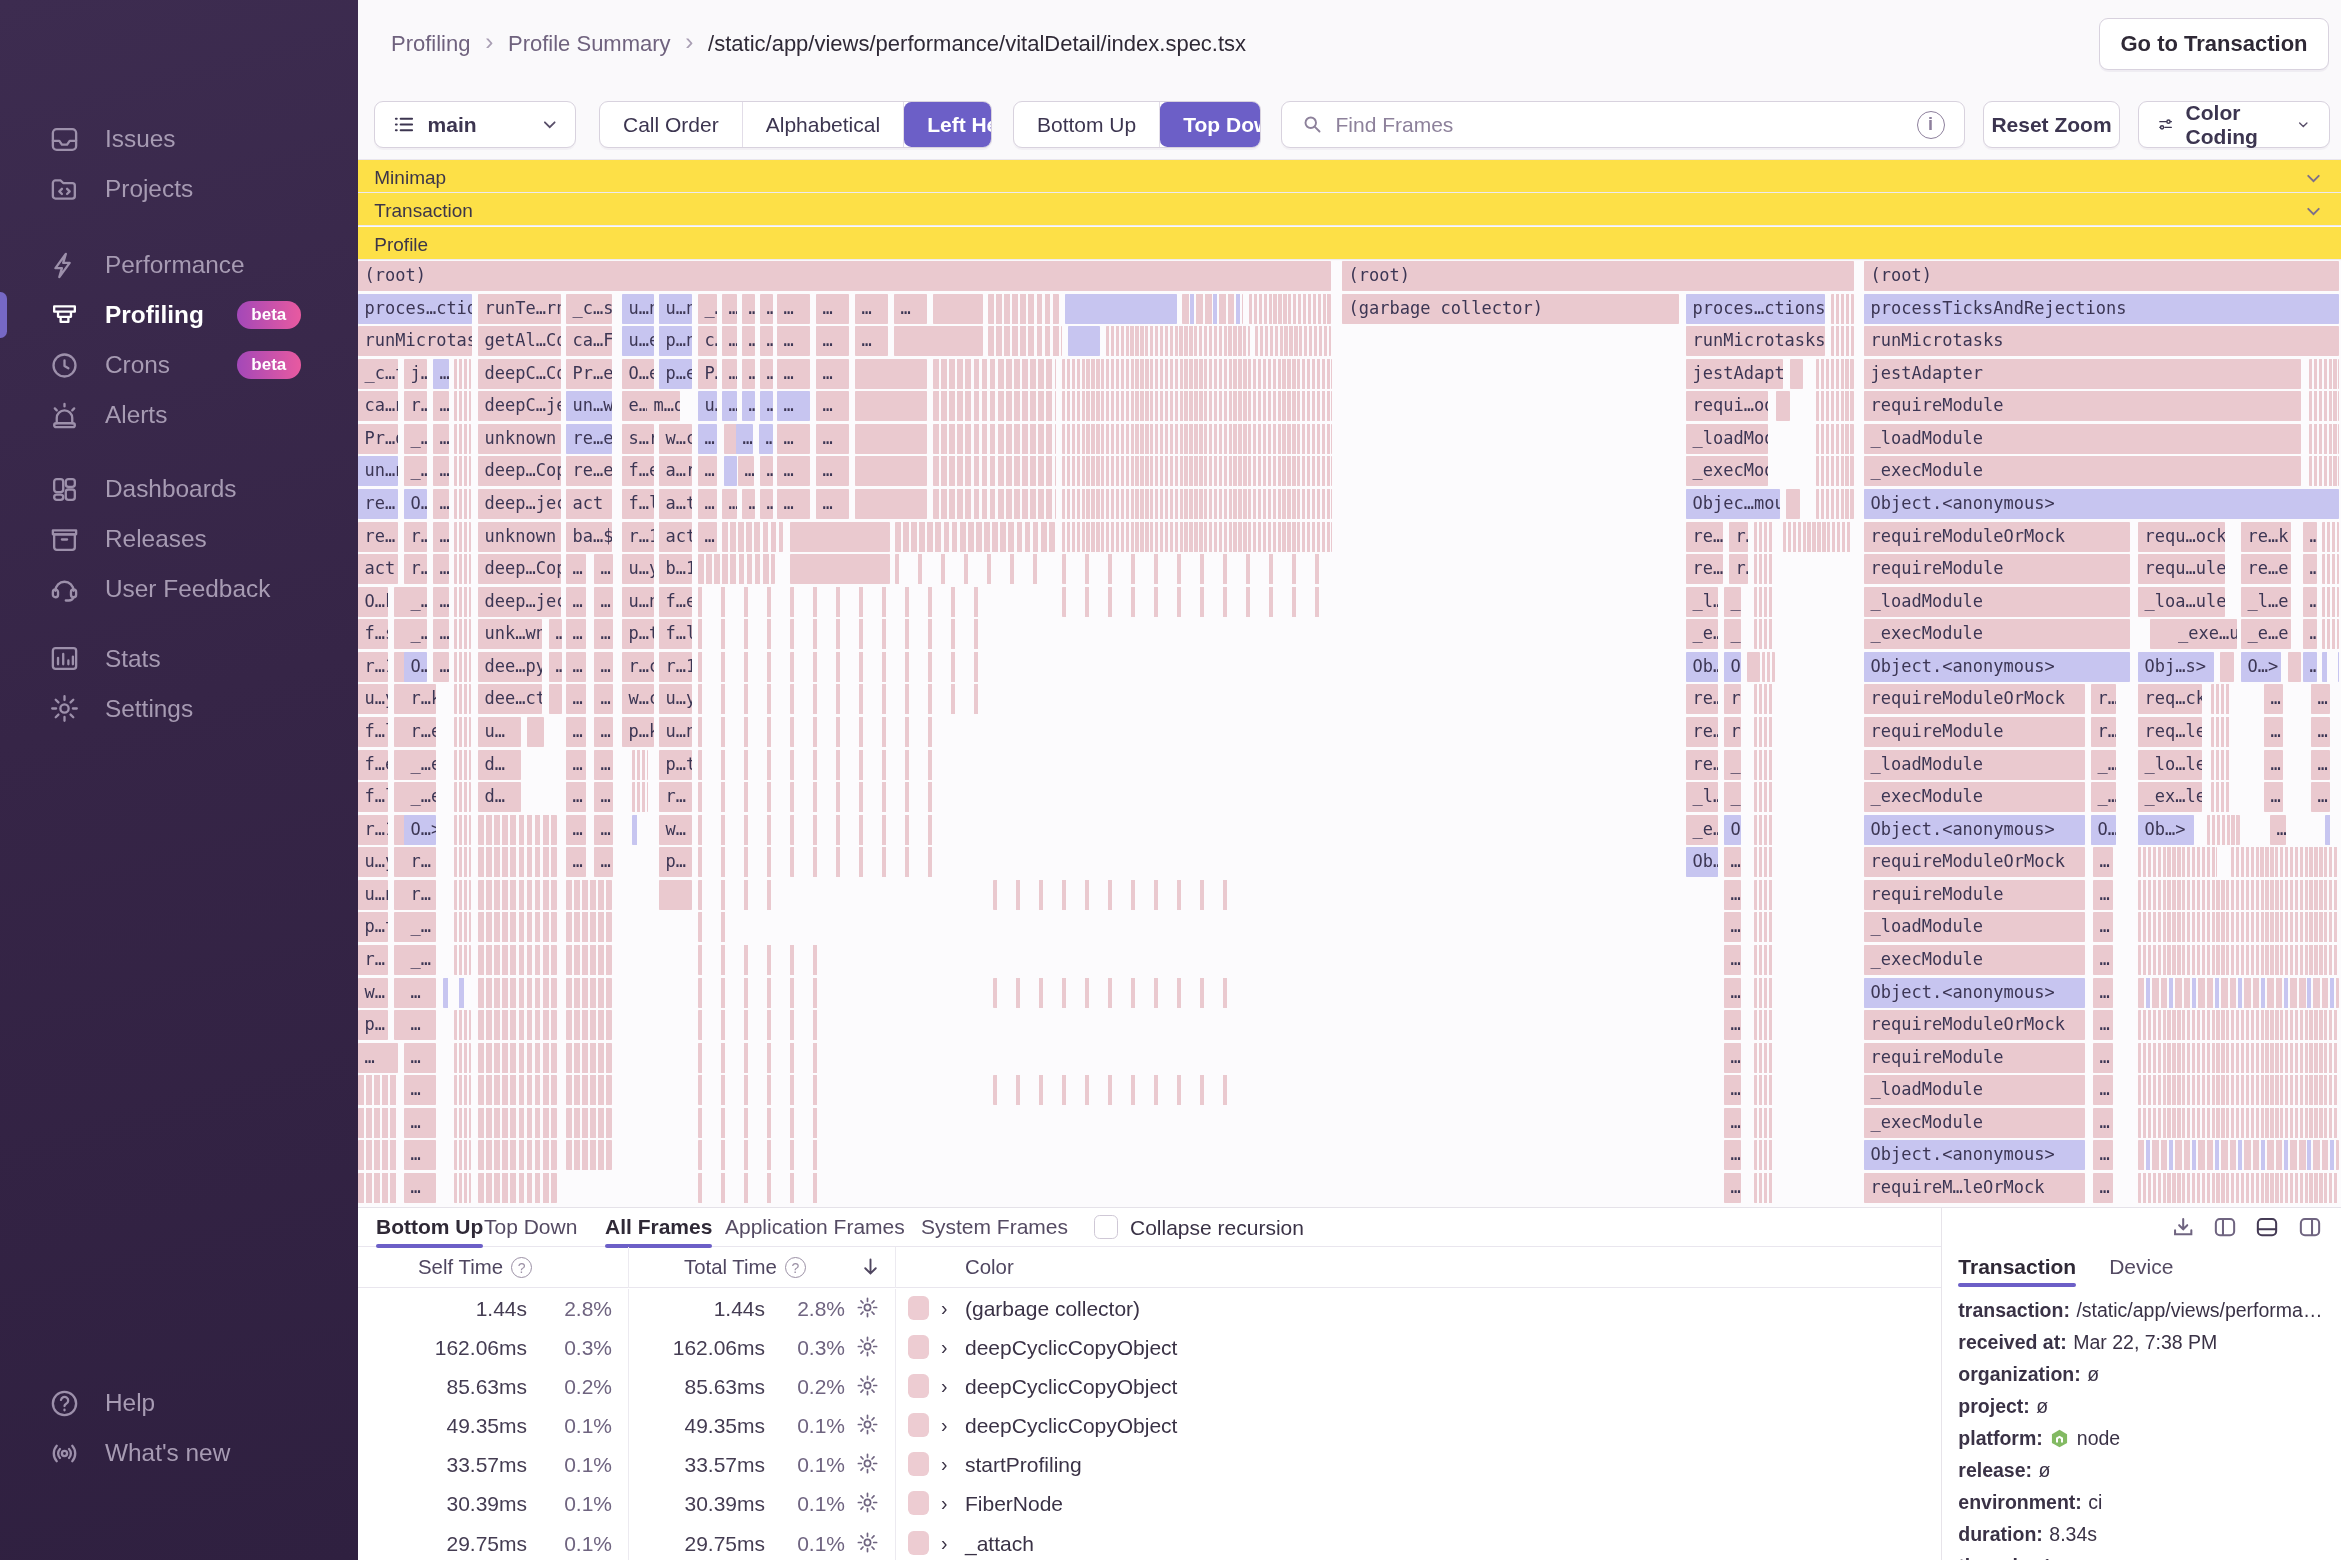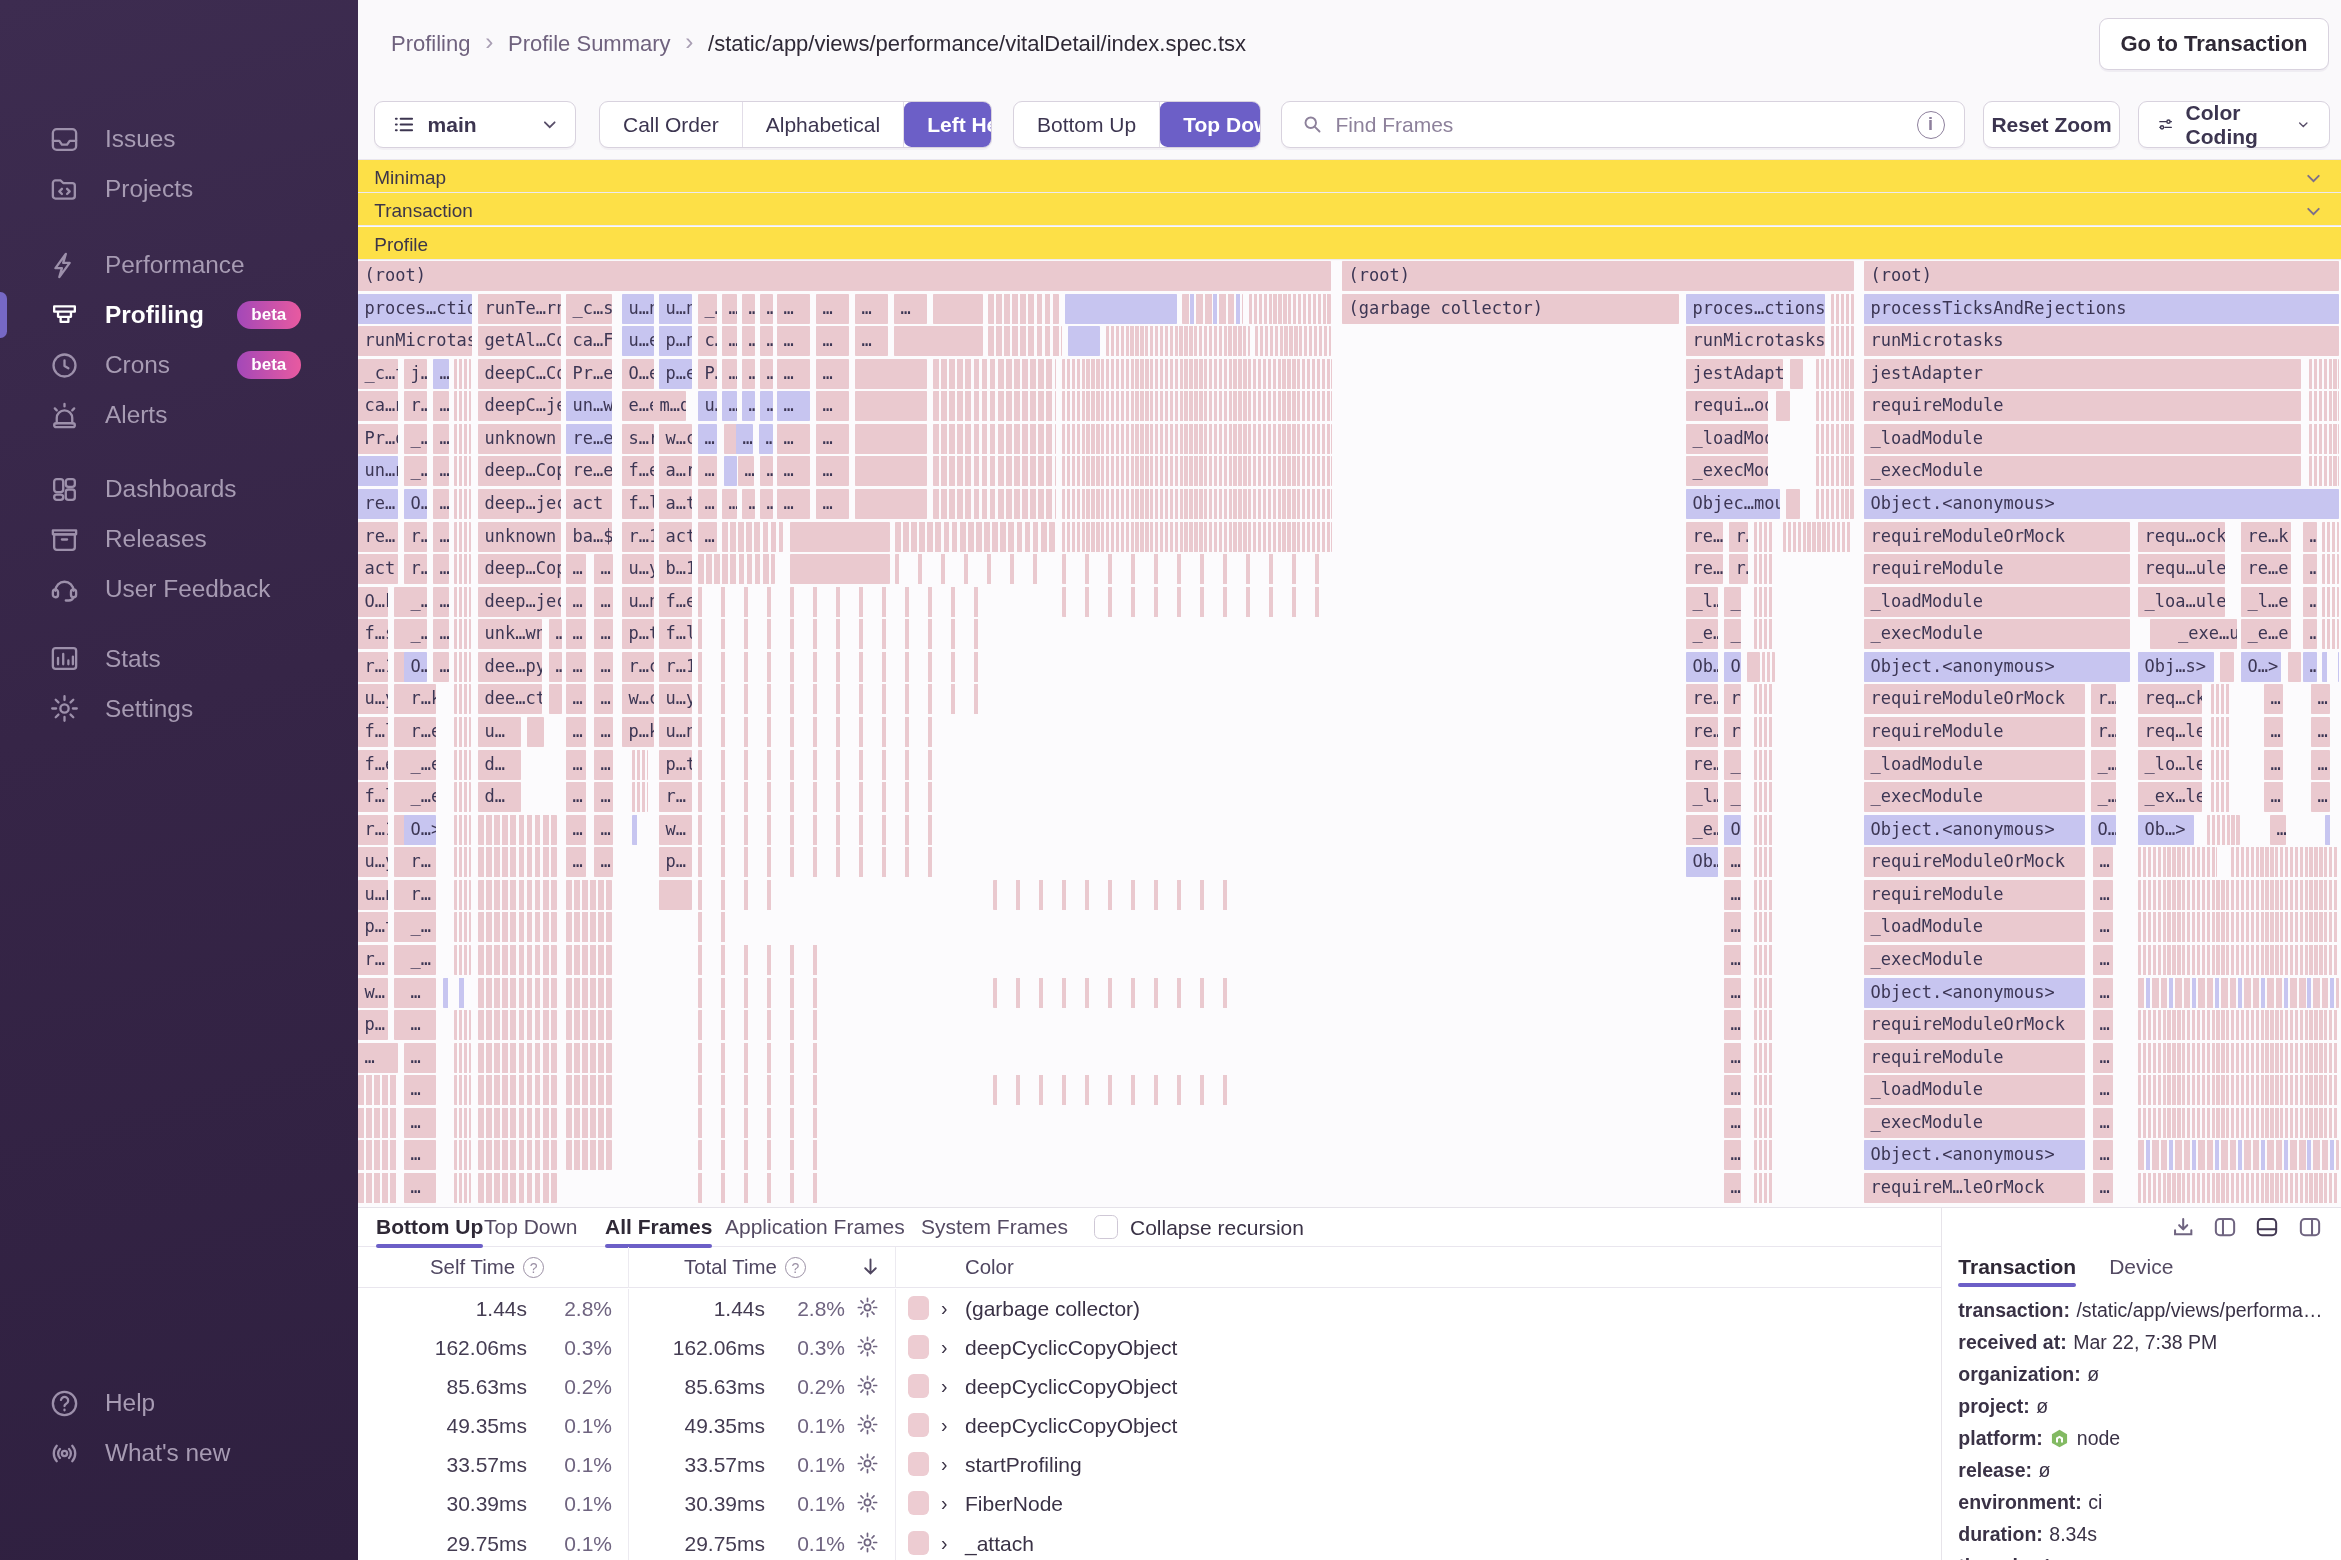--- a/index.html
+++ b/index.html
@@ -402,21 +402,21 @@
           <div class="fcell c-sd" style="left: 1951px; width: 30px;"></div>
         </div>
         <div class="frow" style="top: 130px;">
           <div class="fcell c-p" style="left: 0px; width: 40px;">ca…n</div>
           <div class="fcell c-p" style="left: 46px; width: 23px;">r…e</div>
           <div class="fcell c-p" style="left: 75px; width: 15.5px;">…</div>
           <div class="fcell c-sd" style="left: 96px; width: 17px;"></div>
           <div class="fcell c-p" style="left: 120px; width: 83px;">deepC…ject</div>
           <div class="fcell c-v" style="left: 208px; width: 46px;">un…wn</div>
           <div class="fcell c-p" style="left: 264px; width: 32px;">e…e</div>
-          <div class="fcell c-p" style="left: 295px; width: 33px;">m…d</div>
+          <div class="fcell c-p" style="left: 289px; width: 33px;">m…d</div>
           <div class="fcell c-v" style="left: 340px; width: 19px;">u…</div>
           <div class="fcell c-v" style="left: 364px; width: 14.7px;">…</div>
           <div class="fcell c-v" style="left: 384px; width: 12.2px;">…</div>
           <div class="fcell c-v" style="left: 402px; width: 10.6px;">…</div>
           <div class="fcell c-v" style="left: 419px; width: 33px;">…</div>
           <div class="fcell c-p" style="left: 458px; width: 33px;">…</div>
           <div class="fcell c-p" style="left: 497px; width: 72px;"></div>
           <div class="fcell c-sp" style="left: 575px; width: 123px;"></div>
           <div class="fcell c-sd" style="left: 704px; width: 270px;"></div>
           <div class="fcell c-p" style="left: 1328px; width: 82px;">requi…odule</div>
@@ -889,21 +889,21 @@
         <span class="chk"></span>
         <span class="chk-label">Collapse recursion</span>
       <span class="btab active" style="left: 18px;">Bottom Up</span>
           <span class="btab" style="left: 126px;">Top Down</span>
           <span class="btab active" style="left: 247px;">All Frames</span>
           <span class="btab" style="left: 367px;">Application Frames</span>
           <span class="btab" style="left: 563px;">System Frames</span>
         </div>
 
       <div class="thead">
-        <div class="th" style="left:72px">
+        <div class="th" style="left:60px">
           <span>Self Time</span>
           <span class="qcirc">?</span>
         </div>
         <div class="th" style="left:326px">
           <span>Total Time</span>
           <span class="qcirc">?</span>
         </div>
         <div class="th" style="left:502px">
           <svg width="21" height="21" viewBox="0 0 24 24" fill="none" stroke="#4f4660" stroke-width="2.2" stroke-linecap="round">
               <path d="M12 4v15M6 14l6 6 6-6"></path>

